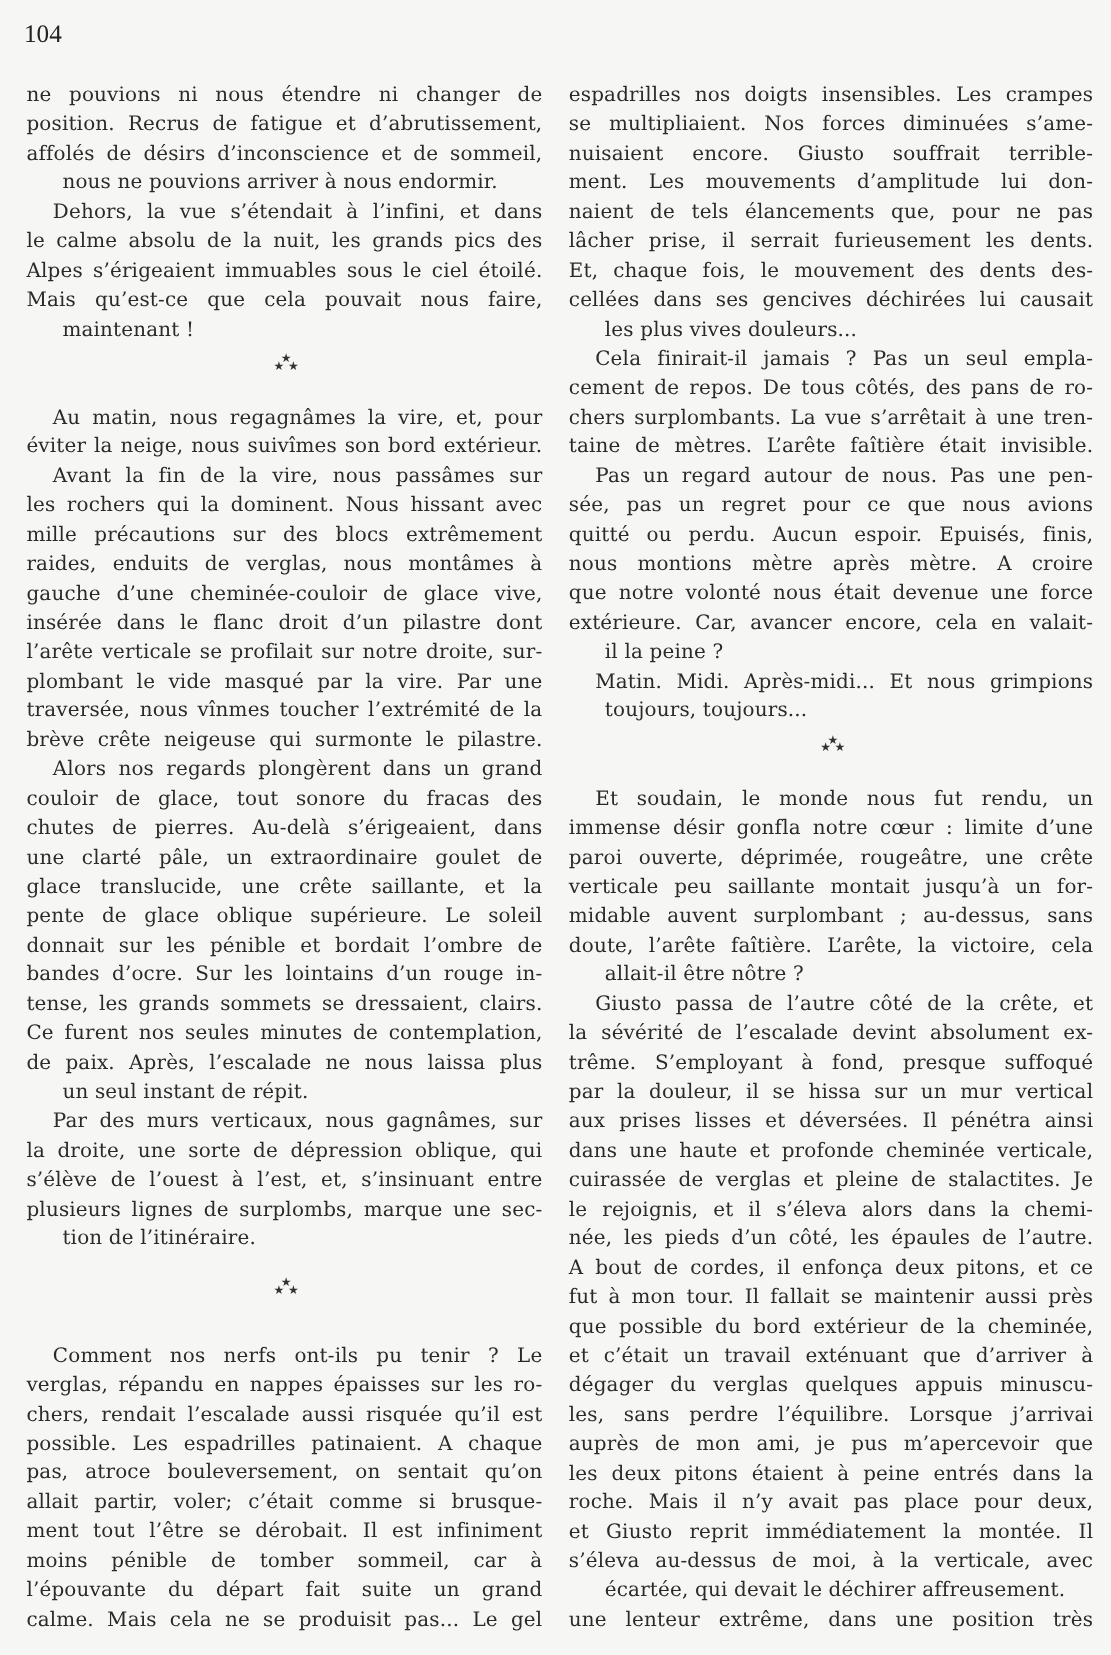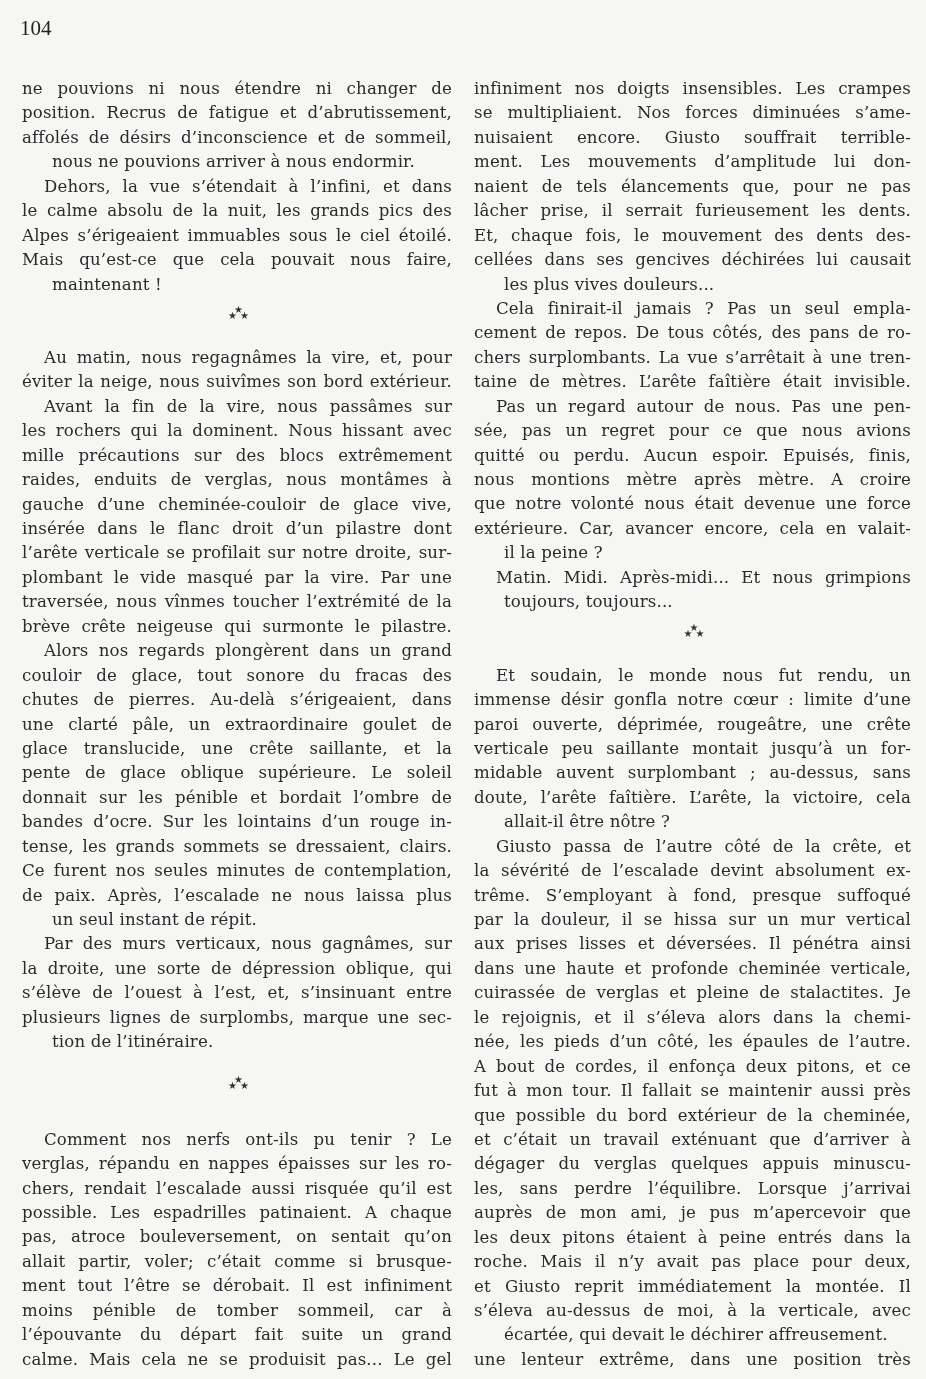--- a/index.html
+++ b/index.html
@@ -8,21 +8,21 @@
     background: #f6f6f4;
     position: relative; overflow: hidden;
     font-family: "DejaVu Serif", "Liberation Serif", serif;
     color: #2a2a2a;
   }
   .page-number {
     position: absolute; left: 20px; top: 16px;
     font-size: 21px; font-family: "Liberation Serif", serif; color: #222;
   }
   .column {
-    position: absolute; top: 77px;
+    position: absolute; top: 67px;
   }
   .col-left { left: 22px; width: 430px; }
   .col-right { left: 474px; width: 437px; }
   .line {
     height: 24.45px; line-height: 24.45px;
     font-size: 16.6px;
     white-space: nowrap;
     text-align: justify; text-align-last: justify;
     letter-spacing: 0.15px;
   }
@@ -94,21 +94,21 @@
     <div class="line">chers, rendait l’escalade aussi risquée qu’il est</div>
     <div class="line">possible. Les espadrilles patinaient. A chaque</div>
     <div class="line">pas, atroce bouleversement, on sentait qu’on</div>
     <div class="line">allait partir, voler; c’était comme si brusque-</div>
     <div class="line">ment tout l’être se dérobait. Il est infiniment</div>
     <div class="line">moins pénible de tomber sommeil, car à</div>
     <div class="line">l’épouvante du départ fait suite un grand</div>
     <div class="line">calme. Mais cela ne se produisit pas... Le gel</div>
   </div>
 <div class="column col-right" id="col-right">
-    <div class="line">infiniment nos doigts insensibles. Les crampes</div>
+    <div class="line">espadrilles nos doigts insensibles. Les crampes</div>
     <div class="line">se multipliaient. Nos forces diminuées s’ame-</div>
     <div class="line">nuisaient encore. Giusto souffrait terrible-</div>
     <div class="line">ment. Les mouvements d’amplitude lui don-</div>
     <div class="line">naient de tels élancements que, pour ne pas</div>
     <div class="line">lâcher prise, il serrait furieusement les dents.</div>
     <div class="line">Et, chaque fois, le mouvement des dents des-</div>
     <div class="line">cellées dans ses gencives déchirées lui causait</div>
     <div class="line last">les plus vives douleurs...</div>
     <div class="line indent">Cela finirait-il jamais ? Pas un seul empla-</div>
     <div class="line">cement de repos. De tous côtés, des pans de ro-</div>

